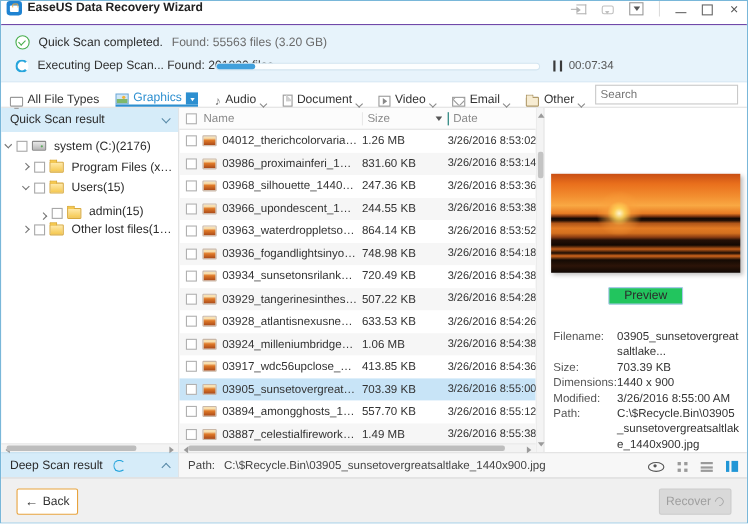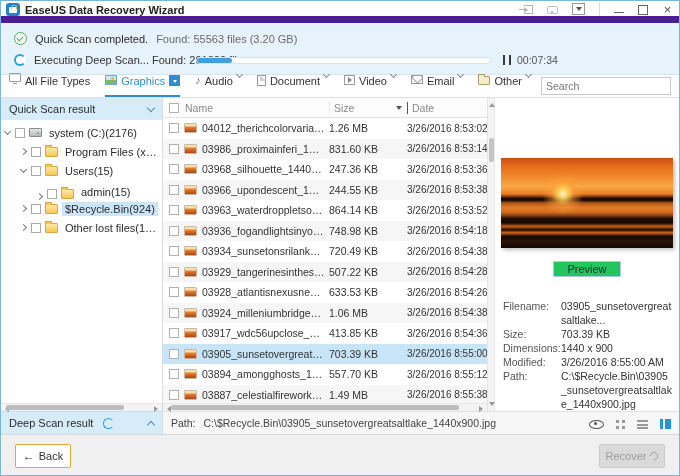--- a/index.html
+++ b/index.html
@@ -1,20 +1,20 @@
 <!DOCTYPE html>
 <html><head>
 <meta charset="utf-8">
 <style>
   * { margin:0; padding:0; box-sizing:border-box; }
   html,body { width:680px; height:476px; font-family:"Liberation Sans", sans-serif; background:#fff; }
   .window { width:680px; height:476px; border:1px solid #79b7d9; display:flex; flex-direction:column; background:#fff; overflow:hidden; }
 
   
-  .titlebar { height:22px; background:#fff; border-bottom:7px solid #4c1d95; display:flex; align-items:flex-end; padding:0 6px 0 5px; flex:0 0 22px; }
+  .titlebar { height:22px; background:#fff; border-bottom:1px solid #4c1d95; display:flex; align-items:flex-start; padding:0 6px 0 5px; flex:0 0 22px; }
   .app-icon { width:14px; height:13px; background:#1e83d2; border-radius:3px; position:relative; margin-right:5px; }
   .app-icon::before { content:""; position:absolute; left:3px; top:4px; width:8px; height:6px; background:#fff; border-radius:1px; }
   .app-icon::after { content:""; position:absolute; left:5px; top:2px; width:4px; height:3px; border:1px solid #f2a93b; border-bottom:none; border-radius:2px 2px 0 0; }
   .title { font-size:11px; font-weight:600; color:#222; }
   .tb-icons { margin-left:auto; display:flex; align-items:center; gap:14px; color:#9a9a9a; }
   .tbi { position:relative; width:12px; height:11px; cursor:default; }
   .tbi-capture { border:1px solid #b5b5b5; border-left:none; width:9px; height:9px; margin-top:1px; }
   .tbi-capture::before { content:""; position:absolute; left:-5px; top:3px; width:7px; height:1px; background:#b5b5b5; }
   .tbi-capture::after { content:""; position:absolute; left:0px; top:1px; border:3px solid transparent; border-left:4px solid #b5b5b5; }
   .tbi-feedback { border:1px solid #c0c0c0; border-radius:2px; width:11px; height:8px; margin-top:1px; }
@@ -36,21 +36,21 @@
   .spin-icon { width:12px; height:12px; border:2px solid #26a5dc; border-right-color:transparent; border-radius:50%; background:#fff; }
   .bold-status { font-weight:400; color:#2b2b2b; }
   .found-text { color:#6b6b6b; }
   .progress { position:absolute; left:195px; top:34px; width:295px; height:7px; background:#fdfefe; border:1px solid #d3e5f0; border-radius:4px; }
   .progress-fill { height:100%; width:12%; background:#41a0dc; border-radius:4px; }
   .pause-icon { position:absolute; left:502px; top:32px; width:8px; height:10px; border-left:2px solid #3a3a3a; border-right:2px solid #3a3a3a; }
   .scan-time { position:absolute; left:516px; top:31px; color:#555; font-size:10.5px; }
 
   
   .filterbar { height:23px; flex:0 0 23px; background:#fff; border-bottom:1px solid #e0e0e0; display:flex; align-items:center; padding-left:8px; font-size:11px; color:#333; position:relative; }
-  .filter-item { display:flex; align-items:flex-start; gap:4px; margin-right:15px; cursor:default; height:100%; position:relative; }
+  .filter-item { display:flex; align-items:flex-end; gap:4px; margin-right:15px; cursor:default; height:100%; position:relative; }
   .filter-item.active { color:#2d8fd0; border-bottom:2px solid #2d8fd0; }
   .chev-down { width:5px; height:5px; border-right:1.3px solid #8a8a8a; border-bottom:1.3px solid #8a8a8a; transform:rotate(45deg); margin-top:-3px; }
   .blue-drop { width:11px; height:11px; background:#2d8fd0; display:flex; align-items:center; justify-content:center; }
   .blue-drop::after { content:""; border:2.5px solid transparent; border-top:3.5px solid #fff; margin-top:3px; }
   .fi { position:relative; display:inline-block; }
   .fi-monitor { width:12px; height:9px; border:1px solid #9a9a9a; border-radius:1px; margin-top:-2px; }
   .fi-monitor::after { content:""; position:absolute; left:3px; bottom:-3px; width:4px; height:2px; border-bottom:1px solid #9a9a9a; }
   .fi-image { width:12px; height:10px; border:1px solid #6aa7d8; background:linear-gradient(180deg,#cfe6f7 55%,#7fb86a 55%); }
   .fi-image::after { content:""; position:absolute; right:2px; top:1px; width:3px; height:3px; border-radius:50%; background:#f2b33a; }
   .fi-note { font-size:11px; color:#777; line-height:10px; }
@@ -254,26 +254,20 @@
             <span class="tree-cb"></span>
             <span class="tree-ico"></span>
             <span class="tree-label">Users(15)</span>
           </div>
           <div class="tree-item collapsed icon-folder" style="padding-left: 34px; align-items: flex-end;">
             <span class="tw-chev"></span>
             <span class="tree-cb"></span>
             <span class="tree-ico"></span>
             <span class="tree-label">admin(15)</span>
           </div>
-          <div class="tree-item selected collapsed icon-folder" style="padding-left: 18px;">
-            <span class="tw-chev"></span>
-            <span class="tree-cb"></span>
-            <span class="tree-ico"></span>
-            <span class="tree-label">$Recycle.Bin(924)</span>
-          </div>
           <div class="tree-item collapsed icon-folder" style="padding-left: 18px;">
             <span class="tw-chev"></span>
             <span class="tree-cb"></span>
             <span class="tree-ico"></span>
             <span class="tree-label">Other lost files(1234)</span>
           </div>
       </div>
       <div class="hscroll left-sb">
         <span class="hs-arrow l"></span>
         <div class="thumb"></div>

